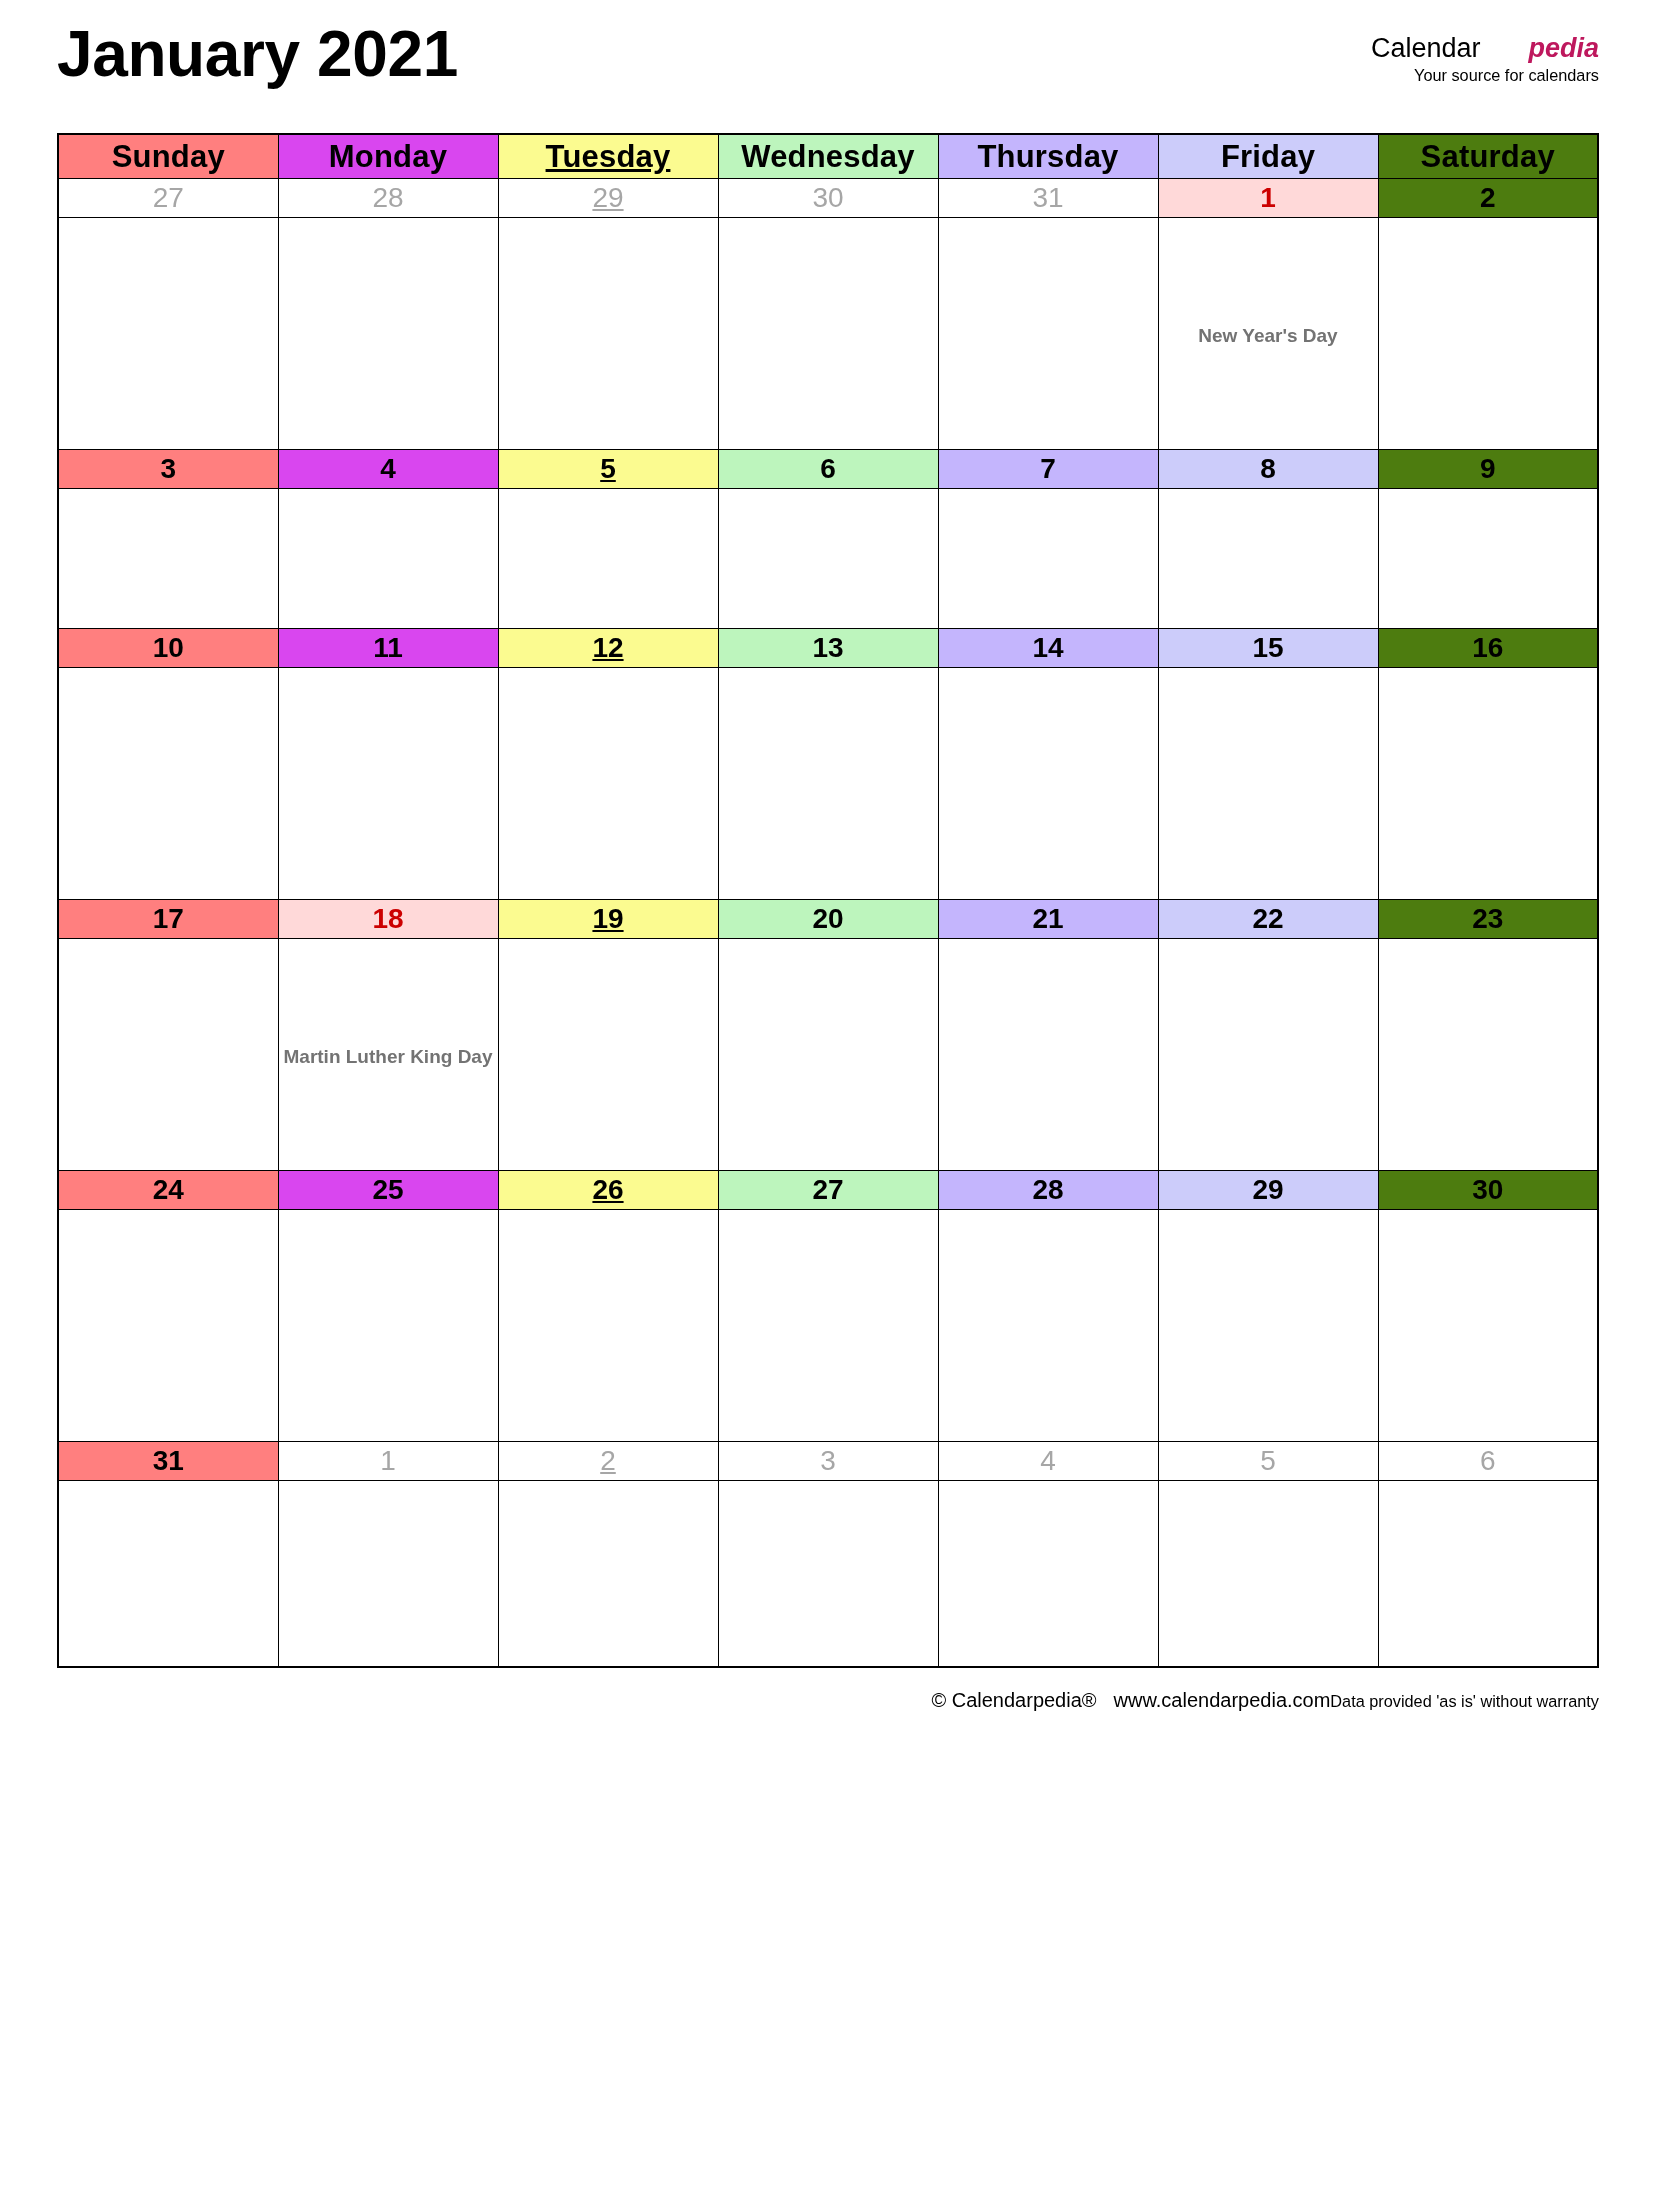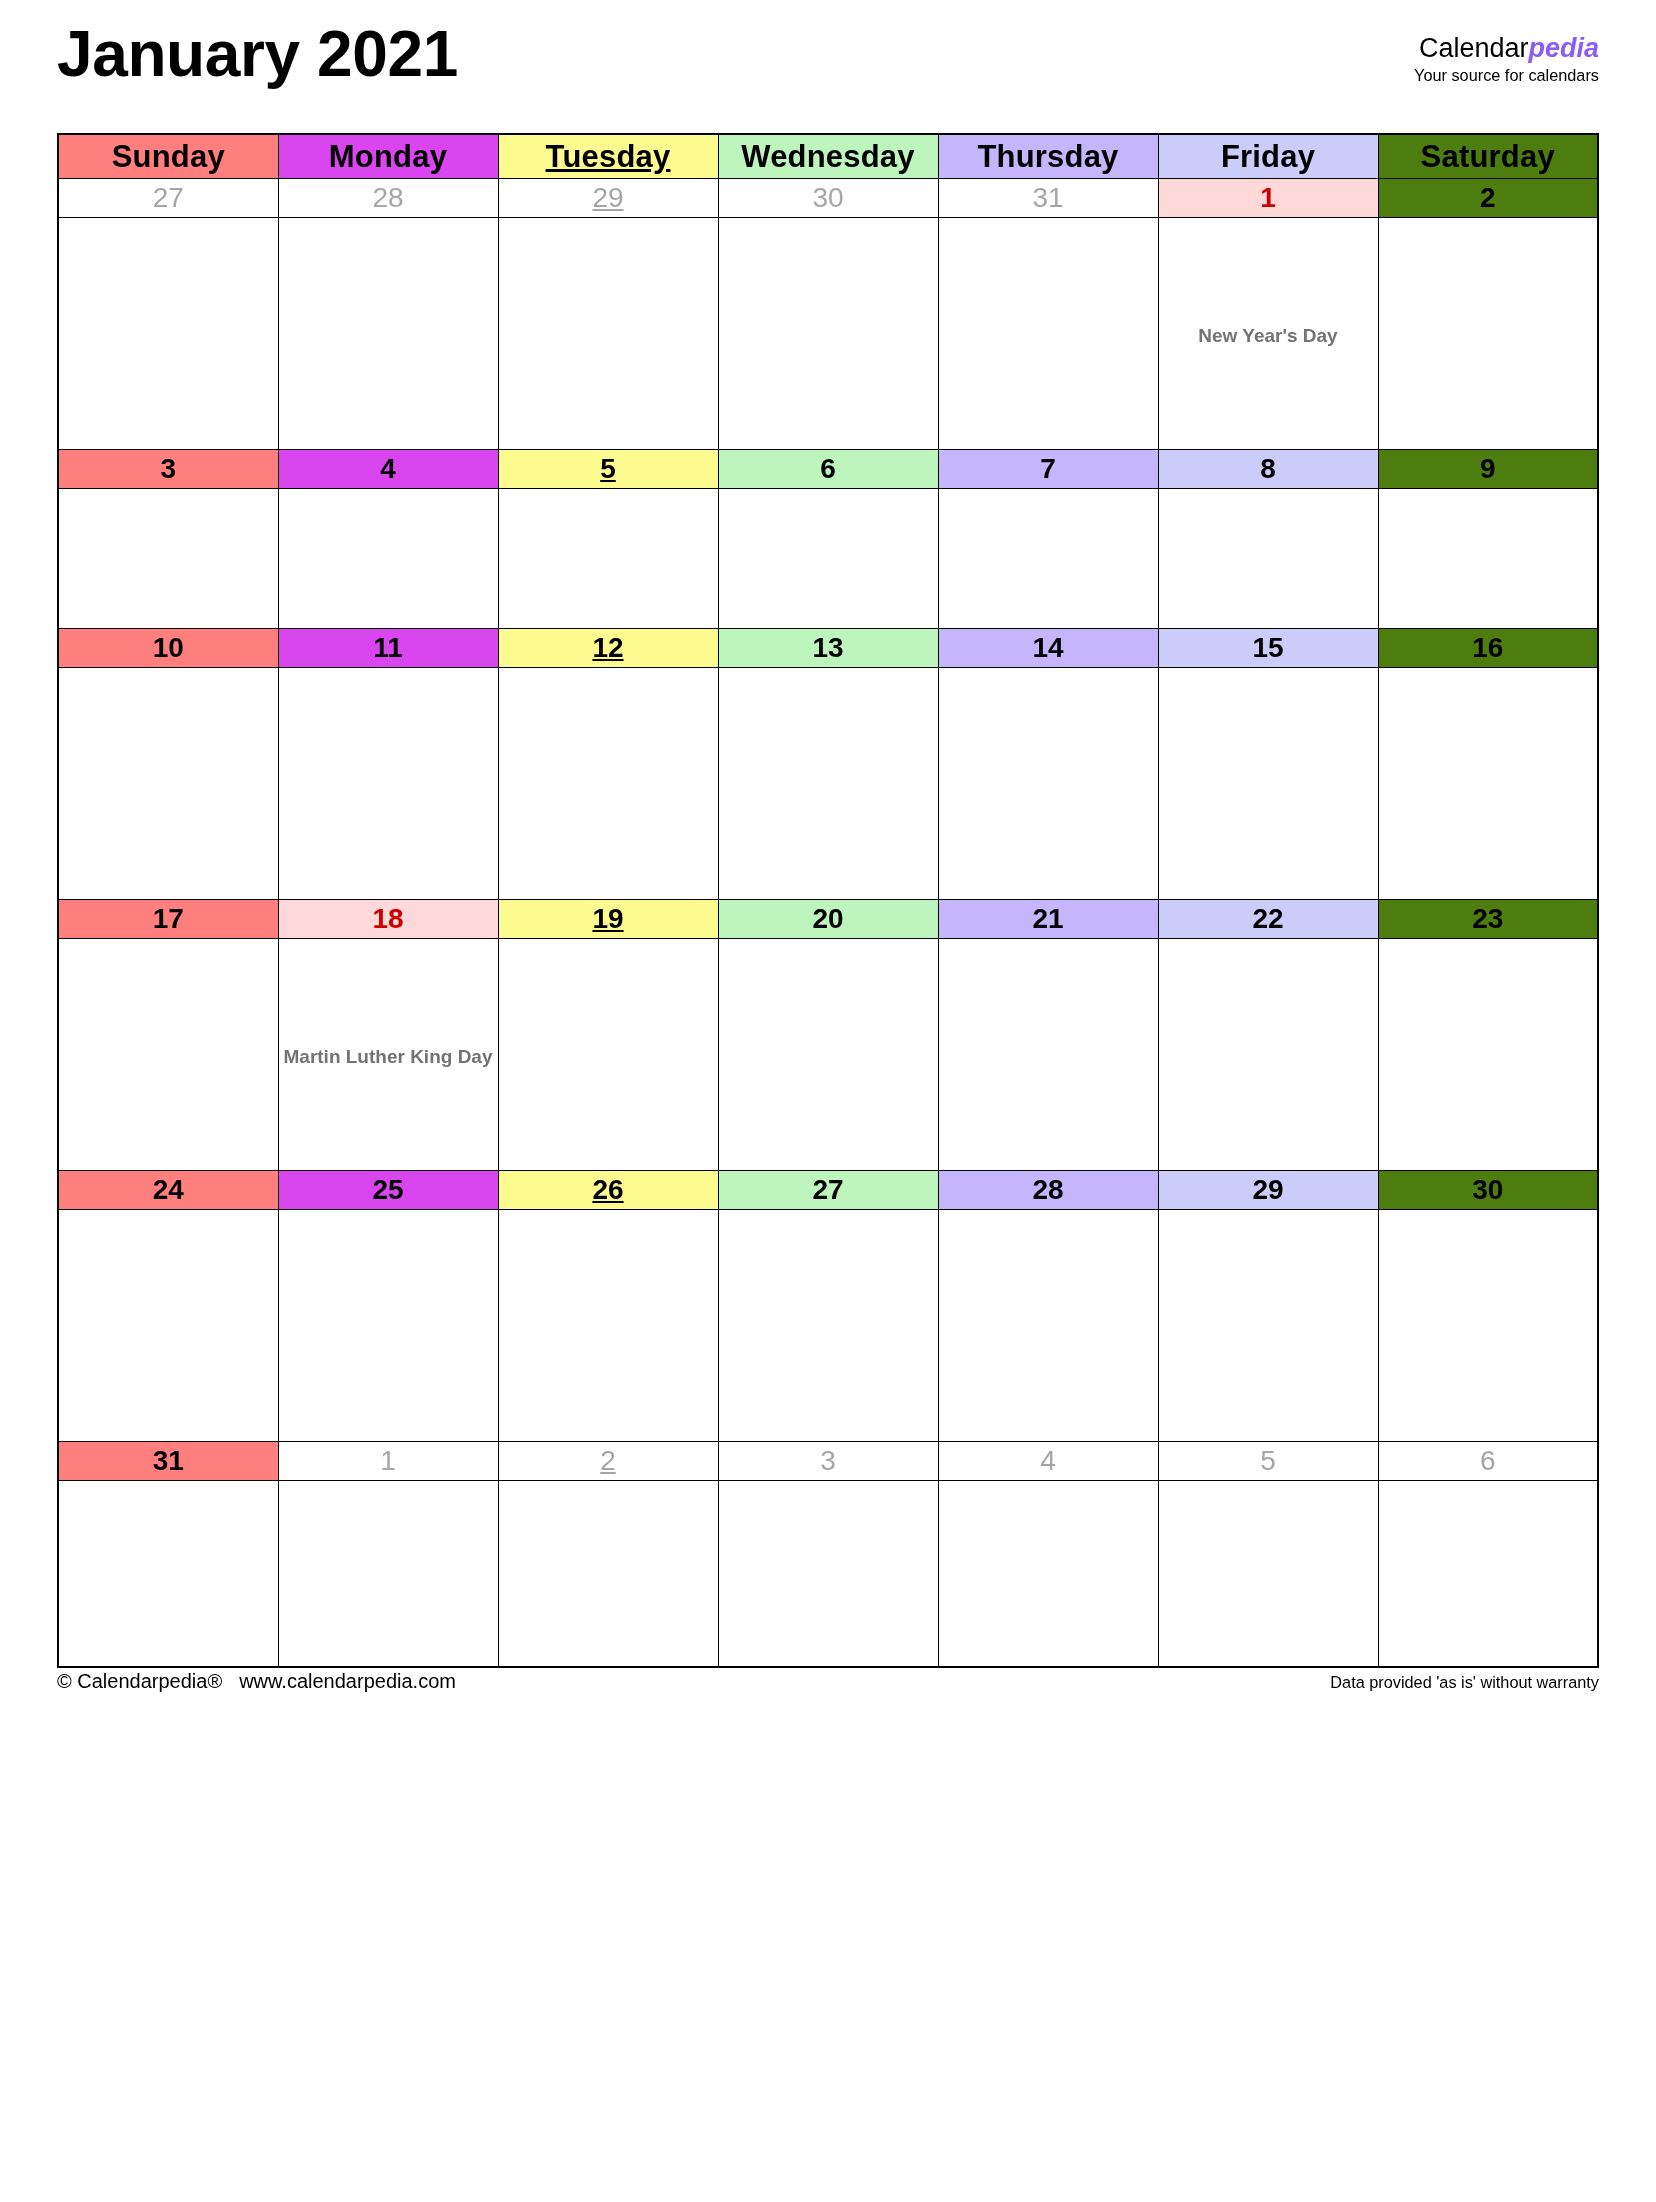--- a/index.html
+++ b/index.html
@@ -45,23 +45,24 @@
     text-align: right;
     line-height: 1.05;
   }
   .brand-wordmark {
     font-size: 27px;
     font-weight: normal;
     color: #000000;
     white-space: nowrap;
   }
   .brand-wordmark .pedia {
-    color: #8b5cf6;
+    color: #be185d;
     font-style: italic;
     font-weight: bold;
+    margin-left: 48px;
   }
   .brand-tagline {
     font-size: 16.3px;
     color: #000000;
     margin-top: 4.3px;
     white-space: nowrap;
   }
 
   
   .calendar {
@@ -129,23 +130,23 @@
   .c1 { background: #d946ef; }
   .c2 { background: #fbfb90; text-decoration: underline; }
   .c3 { background: #bdf5bd; }
   .c4 { background: #c4b5fd; }
   .c5 { background: #ccccfa; }
   .c6 { background: #4d7c0f; }
 
   
   .footer {
     display: flex;
-    justify-content: space-between;
+    justify-content: flex-end;
     align-items: flex-start;
-    padding-top: 2px;
+    padding-top: 21px;
   }
   .footer-left {
     font-size: 20px;
     color: #000000;
     white-space: nowrap;
   }
   .footer-left .sep { display: inline-block; width: 17px; }
   .footer-right {
     font-size: 16.3px;
     color: #000000;

